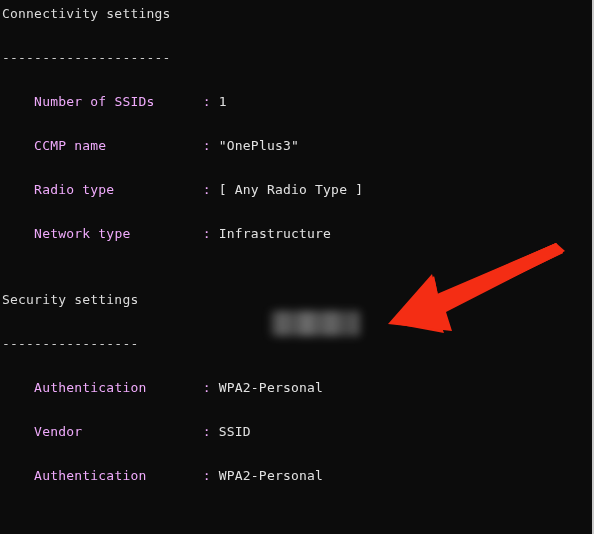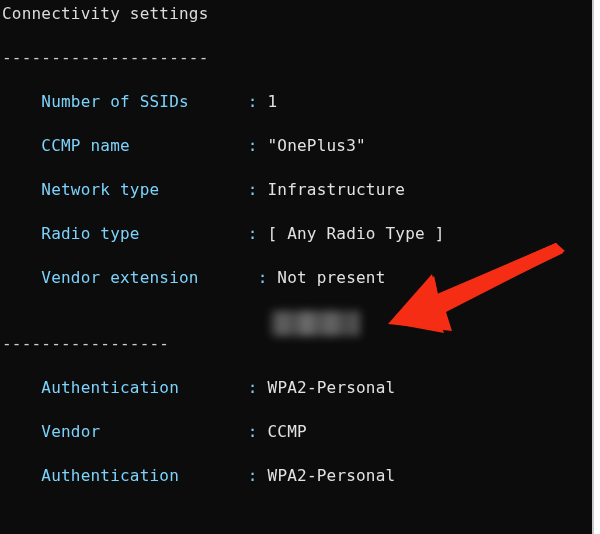--- a/index.html
+++ b/index.html
@@ -18,38 +18,38 @@
   }
   #console-text {
     position: absolute;
     left: 0;
     top: 0;
     width: 592px;
     height: 534px;
     padding: 3px 0 0 2px;
     box-sizing: border-box;
     color: #cfcfcf;
-    font-size: 16px;
+    font-size: 13px;
     line-height: 22px;
     letter-spacing: 0.2px;
     white-space: pre;
     -webkit-font-smoothing: antialiased;
   }
   .section-head {
     color: #dcdcdc;
   }
   .rule {
     color: #cccccc;
   }
   .row {
     display: block;
     height: 22px;
   }
   .label {
-    color: #7dd3fc;
+    color: #f0abfc;
   }
   .value {
     color: #e2e2e2;
   }
   
   #right-border {
     position: absolute;
     top: 0;
     left: 592px;
     width: 2px;
@@ -90,27 +90,27 @@
 </style>
 </head>
 <body>
 
 <div id="console-window">
 
   <div id="console-text"><span class="row section-head">Connectivity settings</span>
 <span class="row rule">---------------------</span>
 <span class="row">    <span class="label">Number of SSIDs</span>      <span class="label">:</span> <span class="value">1</span></span>
 <span class="row">    <span class="label">CCMP name</span>            <span class="label">:</span> <span class="value">"OnePlus3"</span></span>
+<span class="row">    <span class="label">Radio type</span>           <span class="label">:</span> <span class="value">[ Any Radio Type ]</span></span>
 <span class="row">    <span class="label">Network type</span>         <span class="label">:</span> <span class="value">Infrastructure</span></span>
-<span class="row">    <span class="label">Radio type</span>           <span class="label">:</span> <span class="value">[ Any Radio Type ]</span></span>
-<span class="row">    <span class="label">Vendor extension</span>      <span class="label">:</span> <span class="value">Not present</span></span>
 
+<span class="row section-head">Security settings</span>
 <span class="row rule">-----------------</span>
 <span class="row">    <span class="label">Authentication</span>       <span class="label">:</span> <span class="value">WPA2-Personal</span></span>
-<span class="row">    <span class="label">Vendor</span>               <span class="label">:</span> <span class="value">CCMP</span></span>
+<span class="row">    <span class="label">Vendor</span>               <span class="label">:</span> <span class="value">SSID</span></span>
 <span class="row">    <span class="label">Authentication</span>       <span class="label">:</span> <span class="value">WPA2-Personal</span></span>
 
 
 
 
 
 
 
 
 

